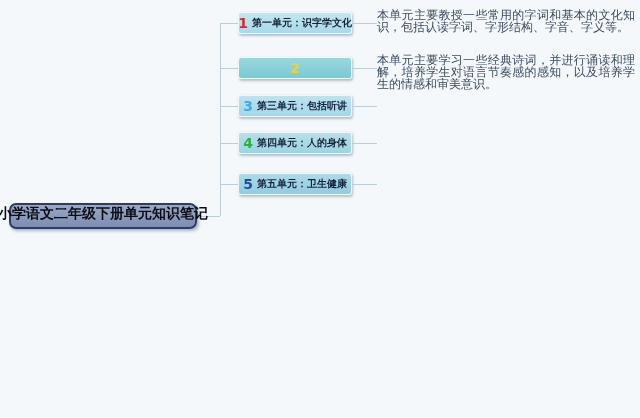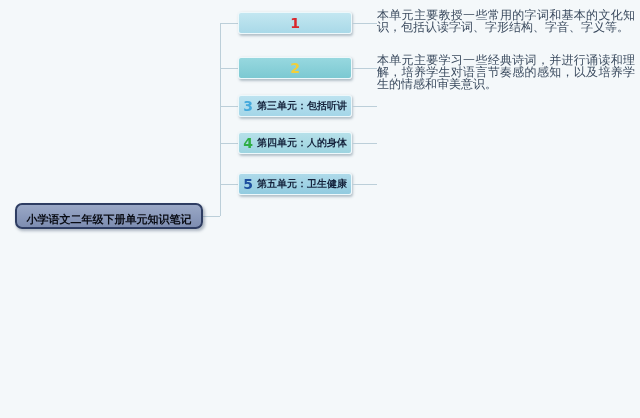--- a/index.html
+++ b/index.html
@@ -15,25 +15,25 @@
   .line{position:absolute;background:#bccfd9;}
   .hline{height:1px;}
   .vline{width:1px;}
   .root-link{left:201px;top:216px;width:19px;}
   .spine{left:220px;top:23px;height:193px;}
   .stub{left:221px;width:17px;}
   .desclink{left:352px;width:25px;}
 
   
   .root-node{
-    position:absolute;left:15px;top:203px;width:188px;height:26px;
+    position:absolute;left:9px;top:203px;width:188px;height:26px;
     background:linear-gradient(#9aa8c6,#7d8db1);
     border:2px solid #2e3d62;border-radius:7px;
-    display:flex;align-items:flex-end;justify-content:center;
-    font-weight:bold;font-size:11px;color:#090c14;
+    display:flex;align-items:flex-start;justify-content:center;
+    font-weight:bold;font-size:14px;color:#090c14;
     letter-spacing:0px;box-sizing:border-box;
     box-shadow:1.5px 2px 3px rgba(40,60,90,0.35);
     white-space:nowrap;
   }
 
   
   .branch-box{
     position:absolute;left:238px;width:114px;height:22px;
     border-radius:3px;border:1px solid #edf8fb;
     display:flex;align-items:center;justify-content:center;gap:4px;
@@ -69,20 +69,21 @@
   <div class="line hline root-link"></div>
   <div class="line vline spine"></div>
 
   <div class="root-node">
     <span>小学语文二年级下册单元知识笔记</span>
   </div>
 
   <div class="line hline stub" style="top:23px"></div>
   <div class="branch-box b1" style="top:12px">
     <span class="branch-num n1">1</span>
+    <span class="branch-label">第一单元：识字学文化</span>
   </div>
   <div class="line hline desclink" style="top:23px"></div>
   <div class="branch-desc" style="top:9px">本单元主要教授一些常用的字词和基本的文化知识，包括认读字词、字形结构、字音、字义等。</div>
 
   <div class="line hline stub" style="top:68px"></div>
   <div class="branch-box b2" style="top:57px">
     <span class="branch-num n2">2</span>
   </div>
   <div class="line hline desclink" style="top:68px"></div>
   <div class="branch-desc" style="top:54px">本单元主要学习一些经典诗词，并进行诵读和理解，培养学生对语言节奏感的感知，以及培养学生的情感和审美意识。</div>

